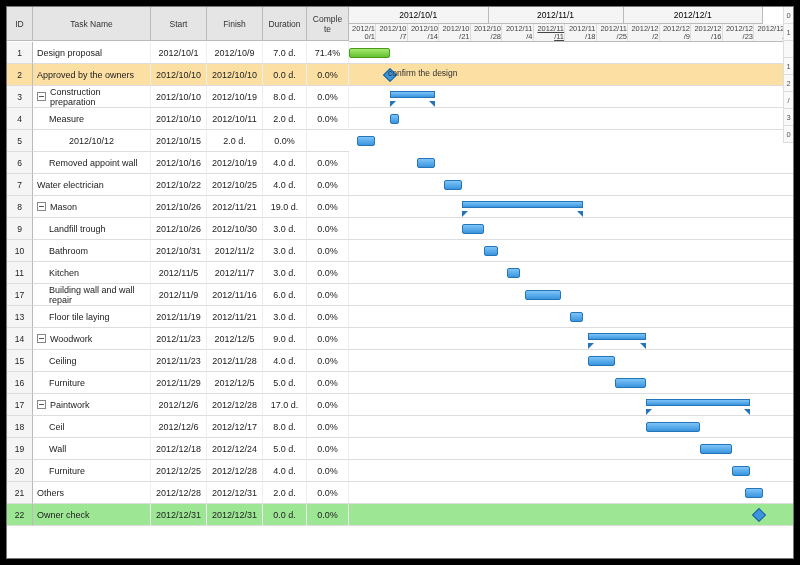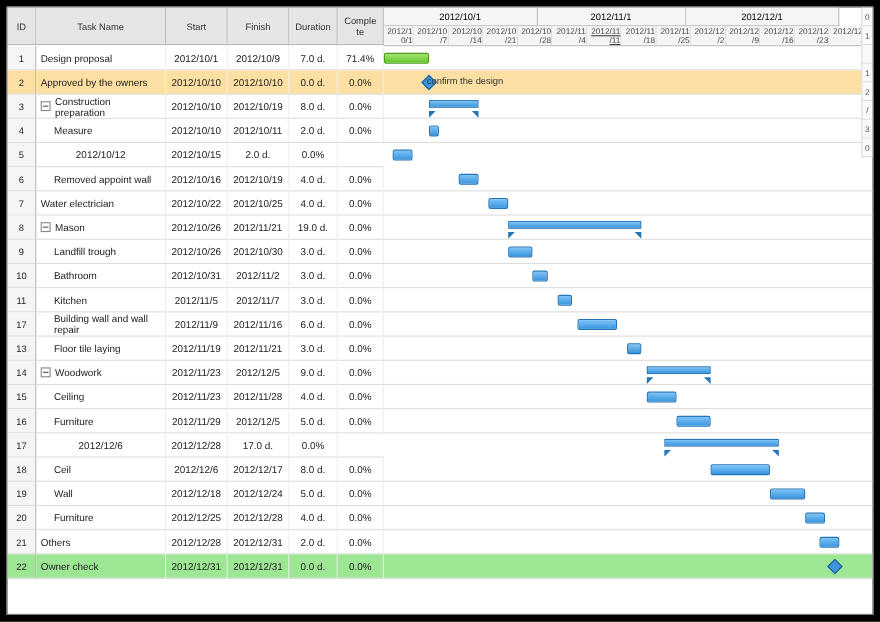--- a/index.html
+++ b/index.html
@@ -447,20 +447,24 @@
           <span>0.0%</span>
         </div>
         <div class="gantt-row">
           <div class="bar" style="left: 265.5px; width: 31.5px;"></div>
         </div>
       </div>
       <div class="grid">
         <div class="cell id">
           <span>17</span>
         </div>
+        <div class="cell">
+          <span class="exp-toggle"></span>
+          <span>Paintwork</span>
+        </div>
         <div class="cell center">
           <span>2012/12/6</span>
         </div>
         <div class="cell center">
           <span>2012/12/28</span>
         </div>
         <div class="cell center">
           <span>17.0 d.</span>
         </div>
         <div class="cell center">

